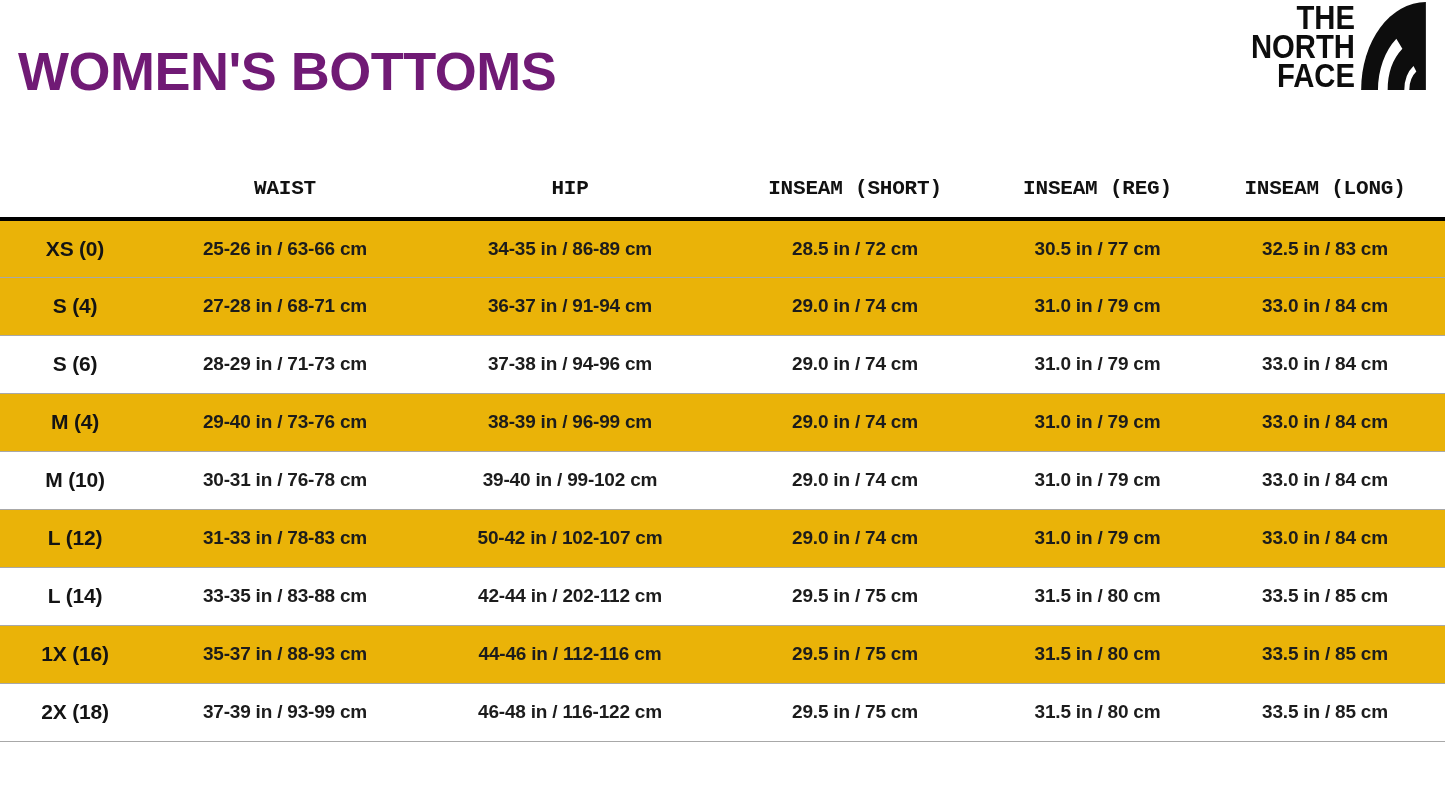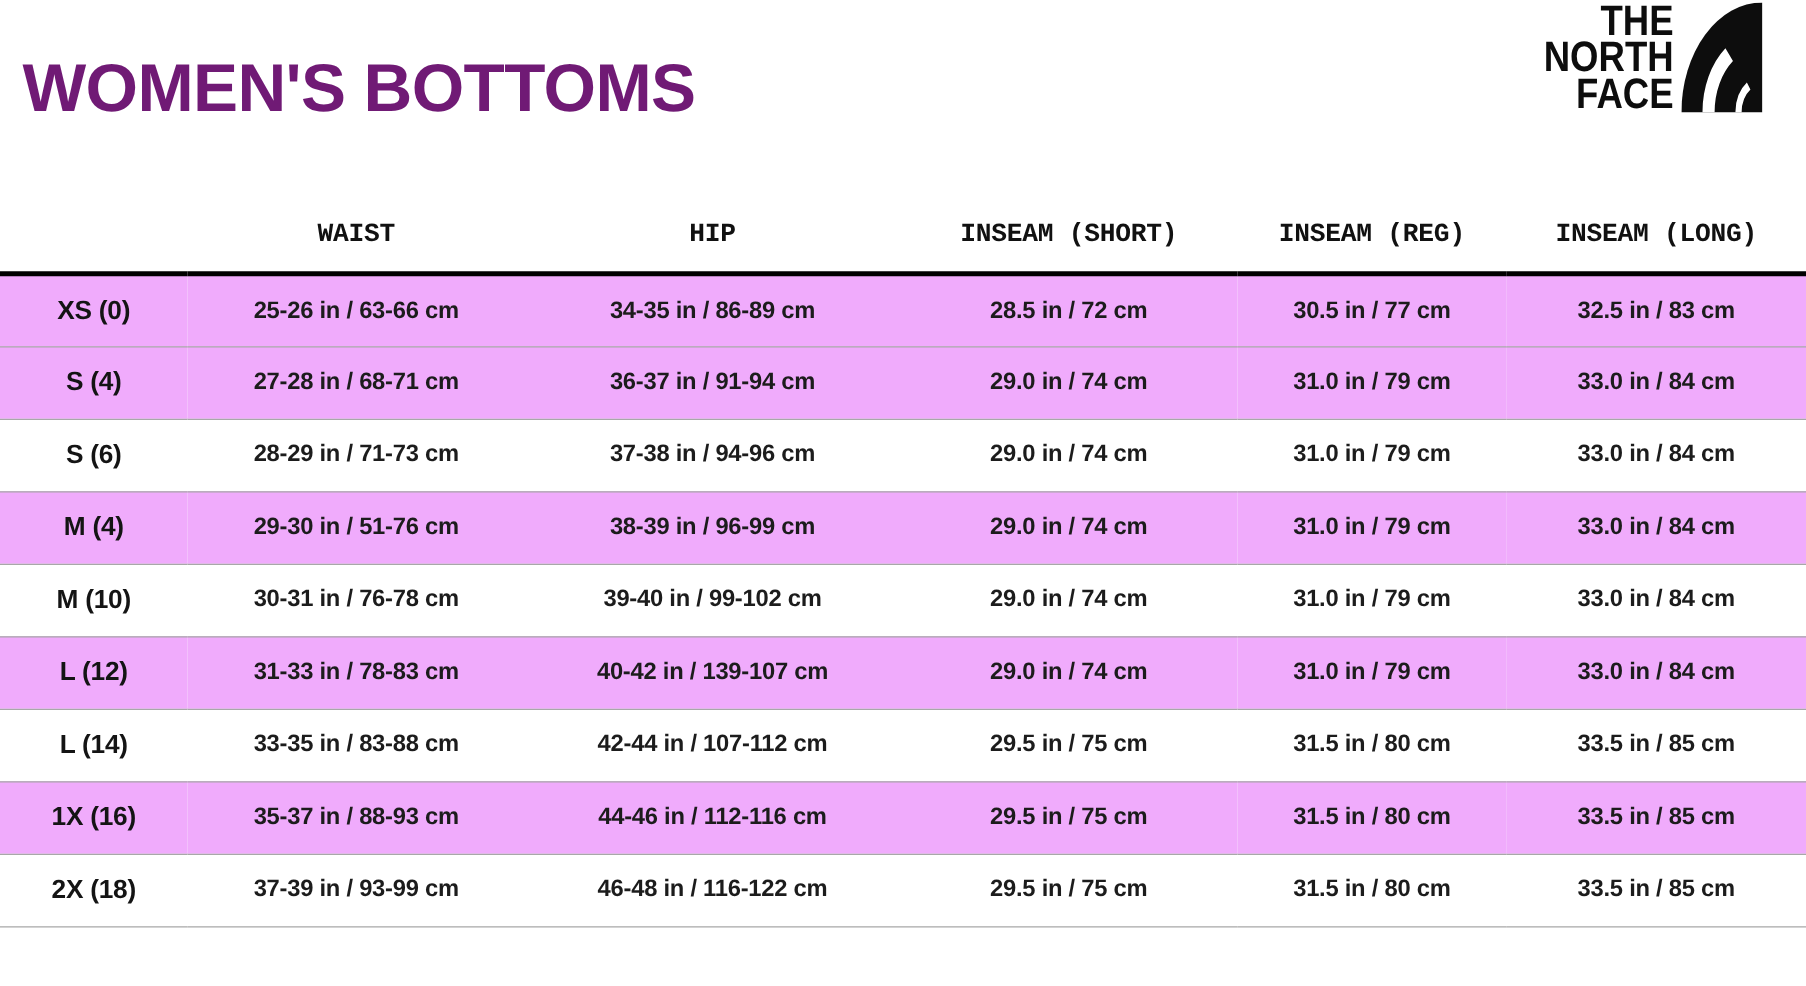--- a/index.html
+++ b/index.html
@@ -15,21 +15,21 @@
     left: 18px; top: 40px;
     font-size: 54px;
     font-weight: bold;
     letter-spacing: -0.5px;
     color: #701a75;
     white-space: nowrap;
   }
   
   .logo {
     position: absolute;
-    top: 2px; right: 35px;
+    top: 2px; right: 19px;
     display: flex;
     align-items: flex-start;
   }
   .logo-text {
     text-align: right;
     font-weight: bold;
     font-size: 34px;
     line-height: 29px;
     color: #0d0d0d;
     letter-spacing: 0px;
@@ -64,21 +64,21 @@
     vertical-align: middle;
     text-align: center;
     font-size: 19px;
     font-weight: bold;
     color: #1c1c1c;
     border-bottom: 1px solid #a8a8a8;
     letter-spacing: -0.2px;
     white-space: nowrap;
   }
   .size-chart tbody td.size-cell { font-size: 21px; color: #141414; }
-  .size-chart tbody tr.alt { background: #f0abfc; }
+  .size-chart tbody tr.alt { background: #eab308; }
 </style>
 </head>
 <body>
 
 <div class="page-title">WOMEN'S BOTTOMS</div>
 
 <div class="logo">
   <div class="logo-text">
     <div>THE</div>
     <div>NORTH</div>
@@ -130,46 +130,46 @@
     <tr>
       <td class="size-cell">S (6)</td>
       <td>28-29 in / 71-73 cm</td>
       <td>37-38 in / 94-96 cm</td>
       <td>29.0 in / 74 cm</td>
       <td>31.0 in / 79 cm</td>
       <td>33.0 in / 84 cm</td>
     </tr>
     <tr class="alt">
       <td class="size-cell">M (4)</td>
-      <td>29-30 in / 51-76 cm</td>
+      <td>29-40 in / 73-76 cm</td>
       <td>38-39 in / 96-99 cm</td>
       <td>29.0 in / 74 cm</td>
       <td>31.0 in / 79 cm</td>
       <td>33.0 in / 84 cm</td>
     </tr>
     <tr>
       <td class="size-cell">M (10)</td>
       <td>30-31 in / 76-78 cm</td>
       <td>39-40 in / 99-102 cm</td>
       <td>29.0 in / 74 cm</td>
       <td>31.0 in / 79 cm</td>
       <td>33.0 in / 84 cm</td>
     </tr>
     <tr class="alt">
       <td class="size-cell">L (12)</td>
       <td>31-33 in / 78-83 cm</td>
-      <td>40-42 in / 139-107 cm</td>
+      <td>50-42 in / 102-107 cm</td>
       <td>29.0 in / 74 cm</td>
       <td>31.0 in / 79 cm</td>
       <td>33.0 in / 84 cm</td>
     </tr>
     <tr>
       <td class="size-cell">L (14)</td>
       <td>33-35 in / 83-88 cm</td>
-      <td>42-44 in / 107-112 cm</td>
+      <td>42-44 in / 202-112 cm</td>
       <td>29.5 in / 75 cm</td>
       <td>31.5 in / 80 cm</td>
       <td>33.5 in / 85 cm</td>
     </tr>
     <tr class="alt">
       <td class="size-cell">1X (16)</td>
       <td>35-37 in / 88-93 cm</td>
       <td>44-46 in / 112-116 cm</td>
       <td>29.5 in / 75 cm</td>
       <td>31.5 in / 80 cm</td>

